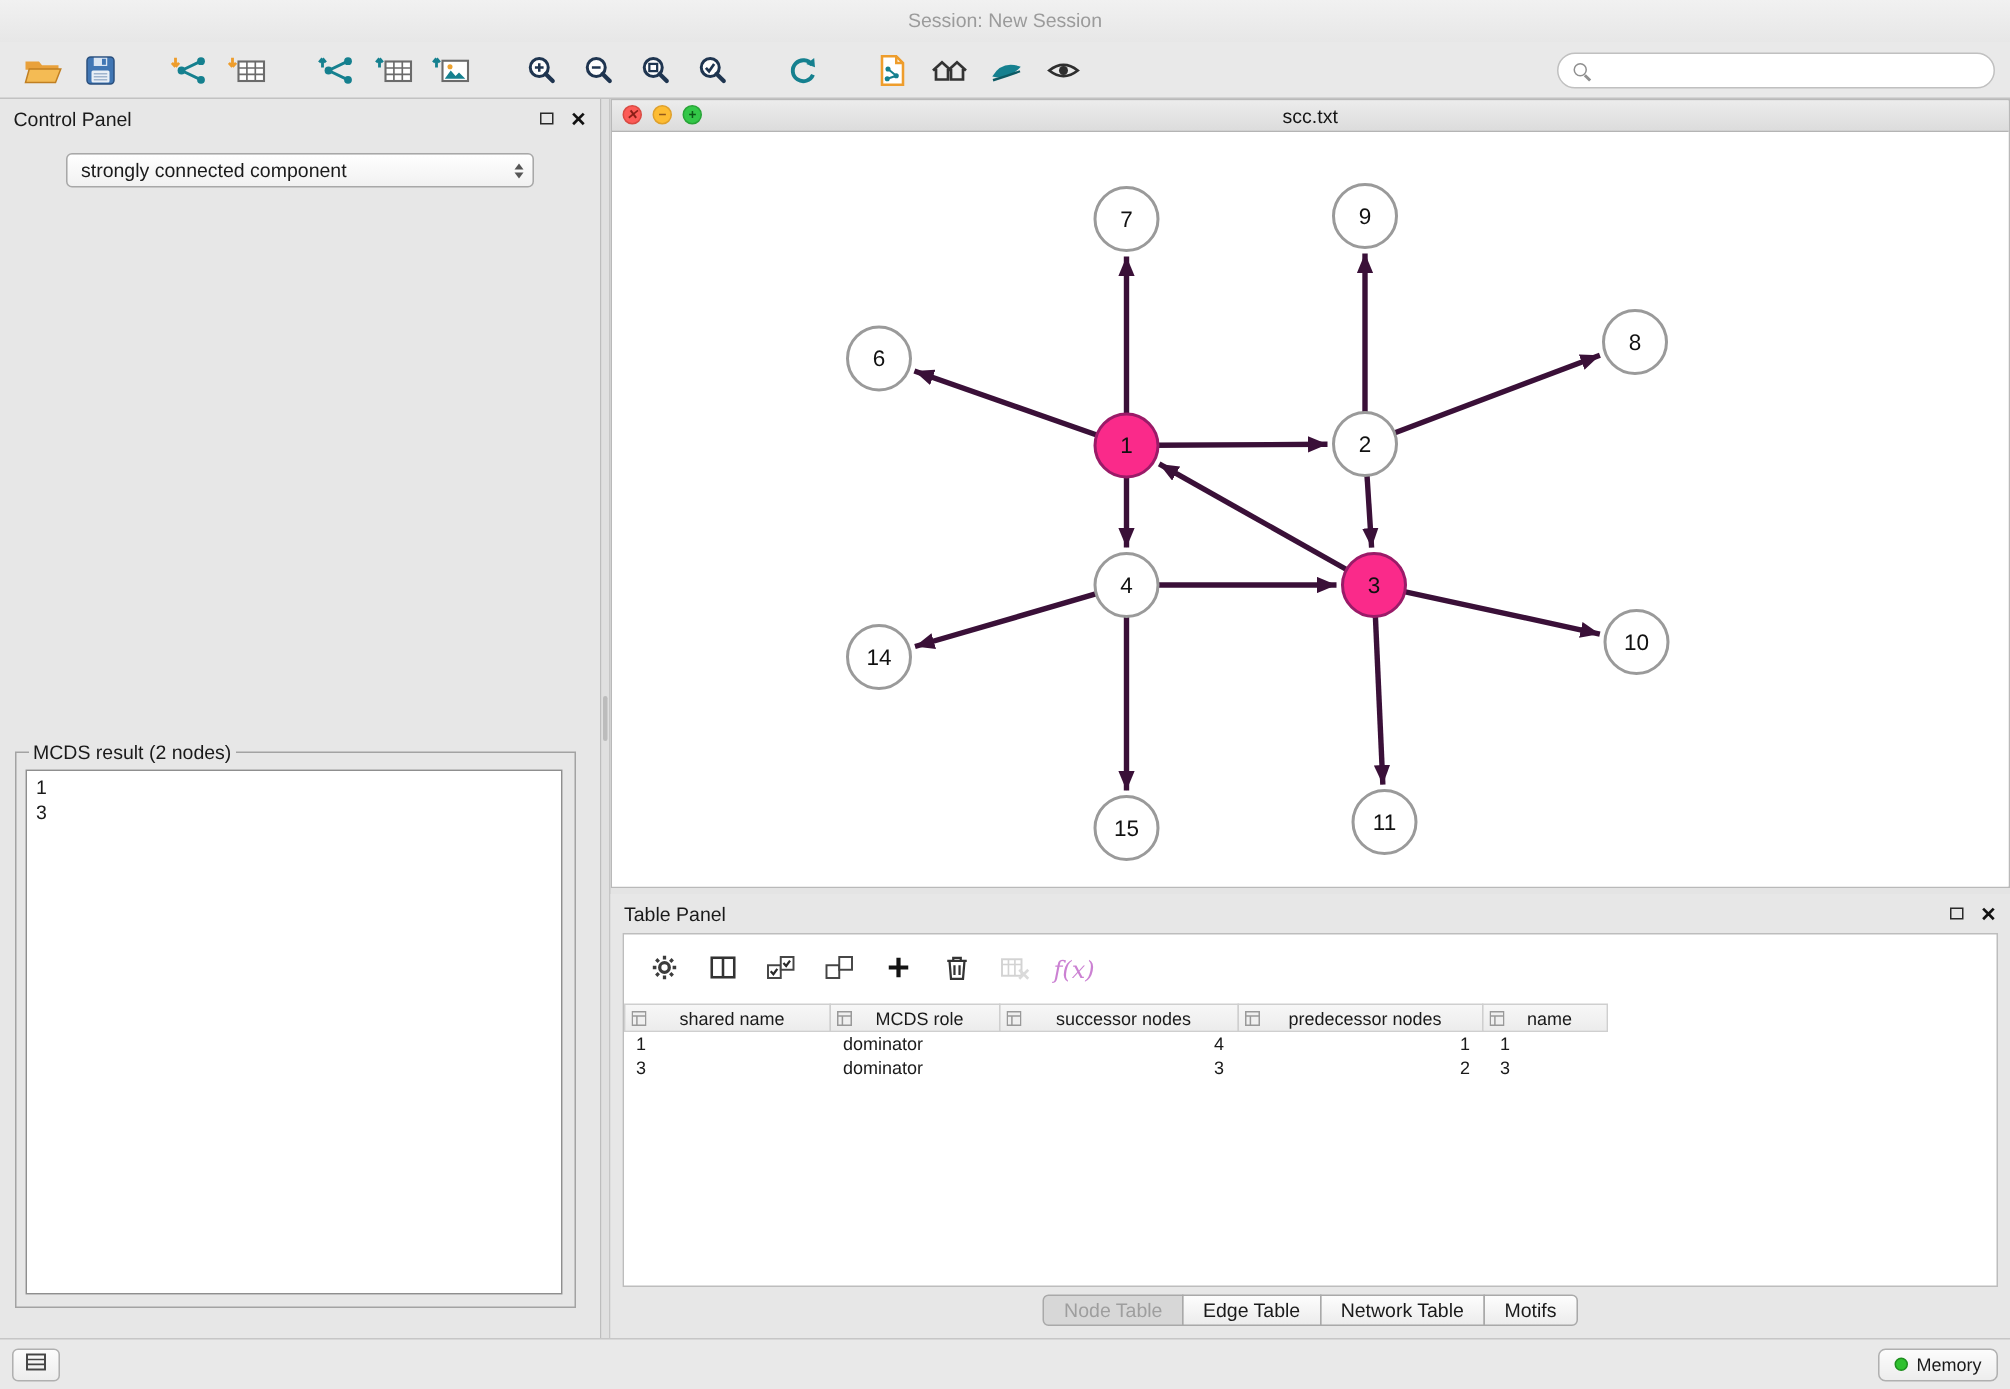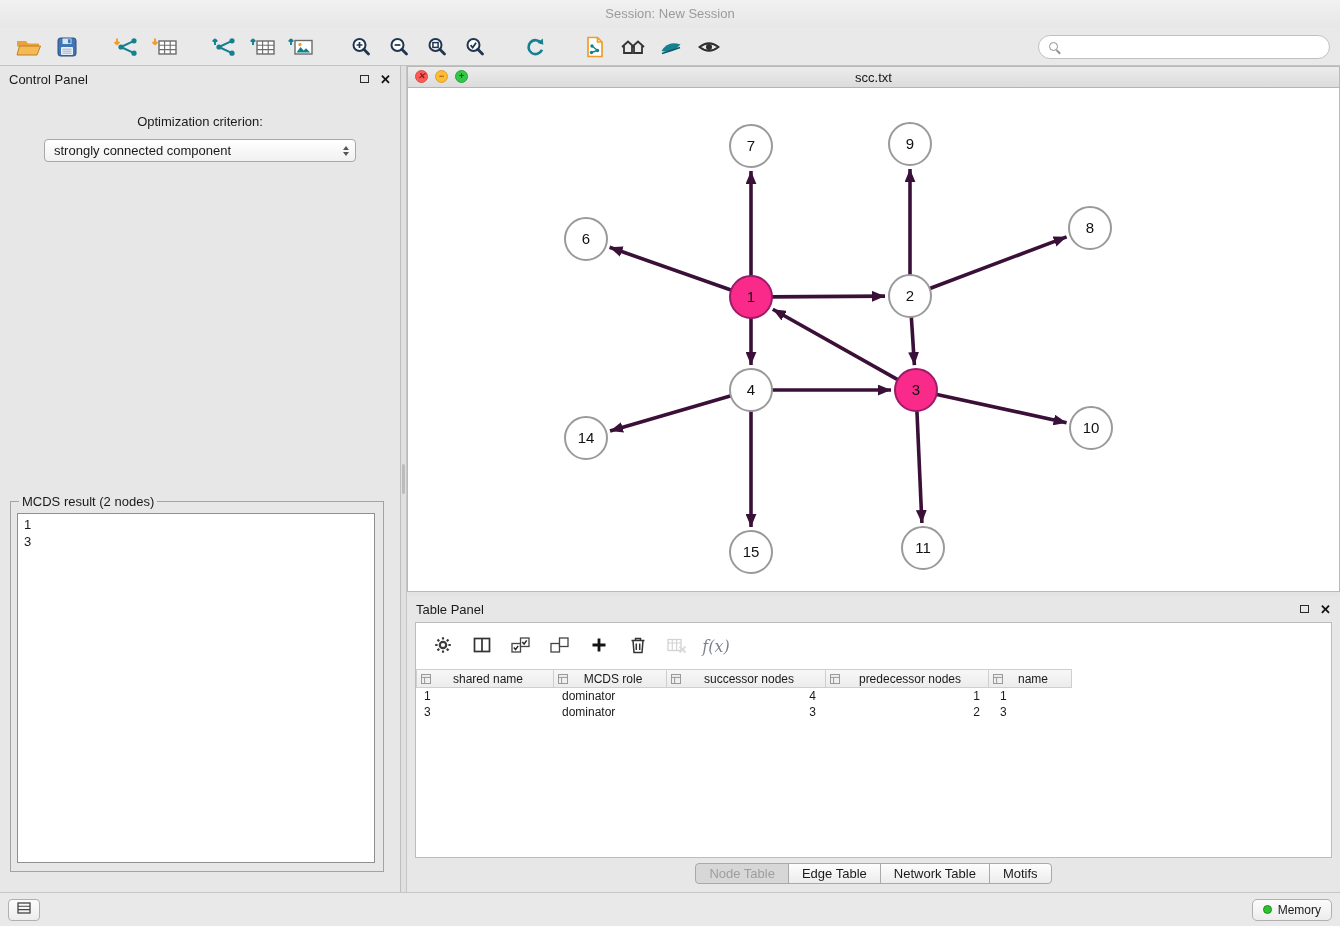--- a/index.html
+++ b/index.html
@@ -62,21 +62,21 @@
   .net-title{font-size:13px;color:#161616;}
   .net-canvas{position:relative;width:100%;height:503px;background:#fff;overflow:hidden;}
   svg.net{position:absolute;left:0;top:0;}
 
   
   .table-panel{position:absolute;left:407px;top:596px;width:933px;height:296px;background:#e7e7e7;}
   .table-inner{position:absolute;left:8px;right:8px;top:26px;bottom:34px;background:#fff;border:1px solid #bdbdbd;overflow:hidden;}
   .table-toolbar{height:46px;display:flex;align-items:center;gap:9px;padding-left:12px;}
   .tt-btn{width:30px;height:30px;display:flex;align-items:center;justify-content:center;cursor:default;}
   .tt-btn.disabled{opacity:0.55;}
-  .fx{font-family:"DejaVu Serif",serif;font-style:italic;font-size:16px;color:#0f172a;}
+  .fx{font-family:"DejaVu Serif",serif;font-style:italic;font-size:16px;color:#a21caf;}
   .table-header-row{display:flex;height:19px;}
   .th{position:relative;background:linear-gradient(#f7f7f7,#ececec);border:1px solid #cfcfcf;margin-left:-1px;display:flex;align-items:center;justify-content:center;font-size:12px;flex:0 0 auto;}
   .th:first-child{margin-left:0;}
   .col-ic{position:absolute;left:4px;top:4px;display:flex;}
   .th-label{padding:0 4px 0 10px;}
   .tr{display:flex;height:16px;align-items:center;}
   .td{font-size:12px;padding:0 12px 0 8px;white-space:nowrap;overflow:hidden;flex:0 0 auto;}
   .table-tabs{position:absolute;left:0;right:0;bottom:8px;display:flex;justify-content:center;align-items:flex-end;}
 
   
@@ -263,21 +263,20 @@
 </div>
 
 <div class="control-panel">
   <div class="panel-header">
     <span class="ph-title">Control Panel</span>
     <span class="ph-icons">
       <span class="float-icon"></span>
       <span class="close-x">✕</span>
     </span>
   </div>
-  <div class="opt-label">Optimization criterion:</div>
   <div class="dropdown">
     <span>strongly connected component</span>
     <span class="dd-arrows">
         <i class="up"></i>
         <i class="down"></i>
       </span>
   </div>
   <fieldset class="result-box">
     <legend>MCDS result (2 nodes)</legend>
     <div class="result-list">

